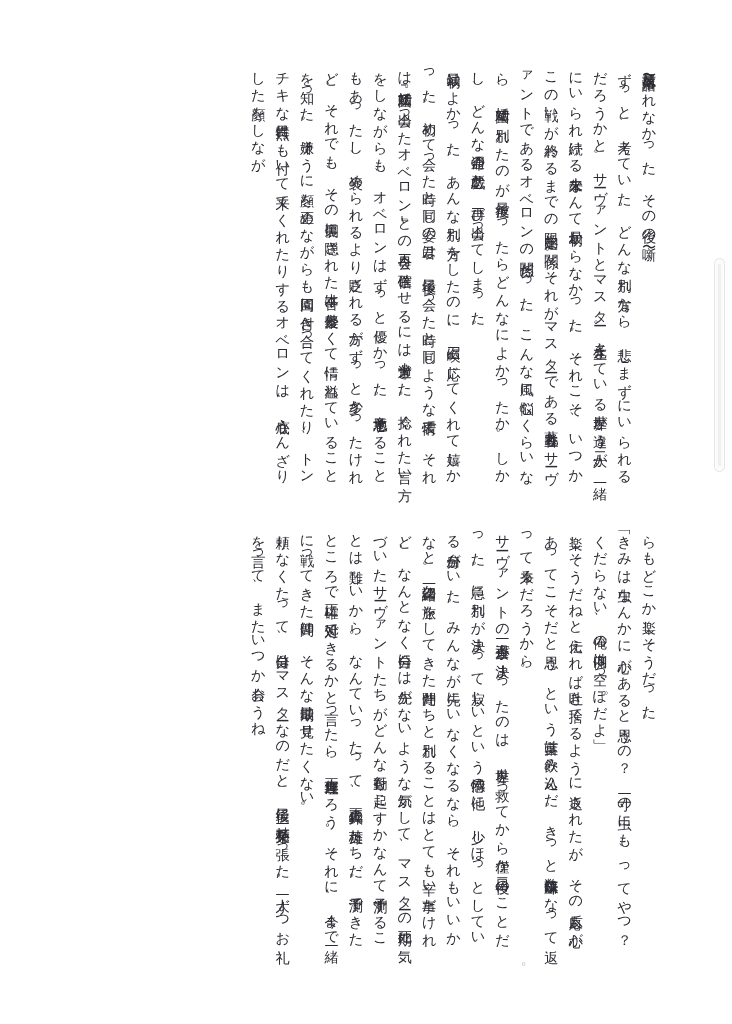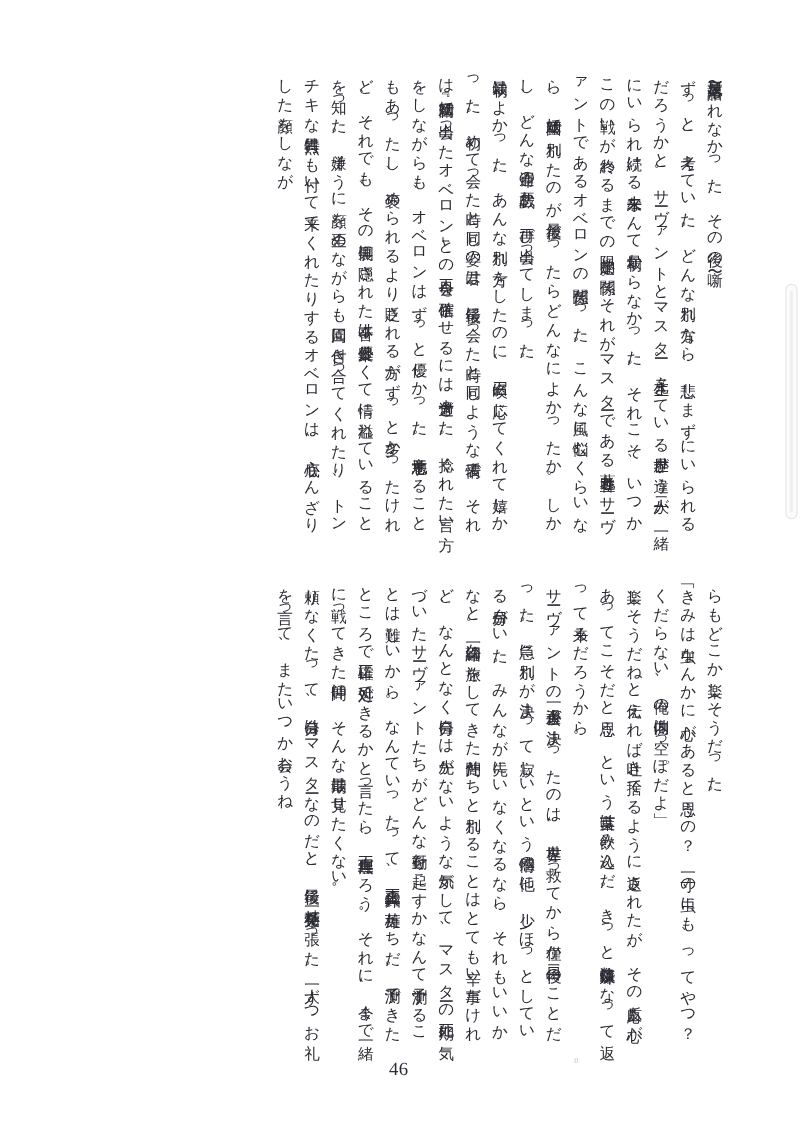--- a/index.html
+++ b/index.html
@@ -125,19 +125,18 @@
 最初はよかった。あんな別れ方をしたのに、召喚に応じてくれて嬉しかった。初めて会った時と同じ姿の君は、最後に会った時と同じような表情で。それは『妖精國で出会ったオベロン』との再会を確信させるには十分過ぎた。捻くれた言い方をしながらも、オベロンはずっと優しかった。意地悪することもあったし、褒められるより貶される方がずっと多かったけれど、それでも、その裏側に隠された本音は案外優しくて情に溢れていることを知った。嫌そうに顔を歪めながらも周回に付き合ってくれたり、トンチキな特異点にも付いて来てくれたりするオベロンは、心底うんざりした顔をしなが</div>
 
   <div id="block-bottom" class="vblock">らもどこか楽しそうだった。
 「きみは虫なんかに心があると思うの？ 一寸の虫にも、ってやつ？ くだらない、俺の内側は空っぽだよ」
 楽しそうだねと伝えれば吐き捨てるように返されたが、その反応も心があってこそだと思う、という言葉は飲み込んだ。きっと数倍嫌味になって返って来るだろうから。
 サーヴァントの一斉退去が決まったのは、世界を救ってから僅か二日後のことだった。急に別れが決まって寂しいという感情の他に、少しほっとしている自分がいた。みんなが先にいなくなるなら、それもいいかなと。勿論一緒に旅をしてきた仲間たちと別れることはとても辛い事だけれど、なんとなく自分には先がないような気がして、マスターの死期に気づいたサーヴァントたちがどんな行動を起こすかなんて予測することは難しいから。なんていったって、正真正銘の英雄たちだ。予測できたところで正確に対処できるかと言ったら、正直無理だろう。それに、今まで一緒に戦ってきた仲間に、そんな最期は見せたくない。
 頼りなくたって、自分はマスターなのだと、最後に精一杯見栄を張った。一人ずつお礼を言って、またいつか会おうね</div>
 
   <div id="artifact-glyph">0</div>
 
-  <div id="page-number">46</div>
 
 </div>
 
 <div id="scrollbar-track">
   <div id="scrollbar-thumb"></div>
 </div>
 
 </body></html>

